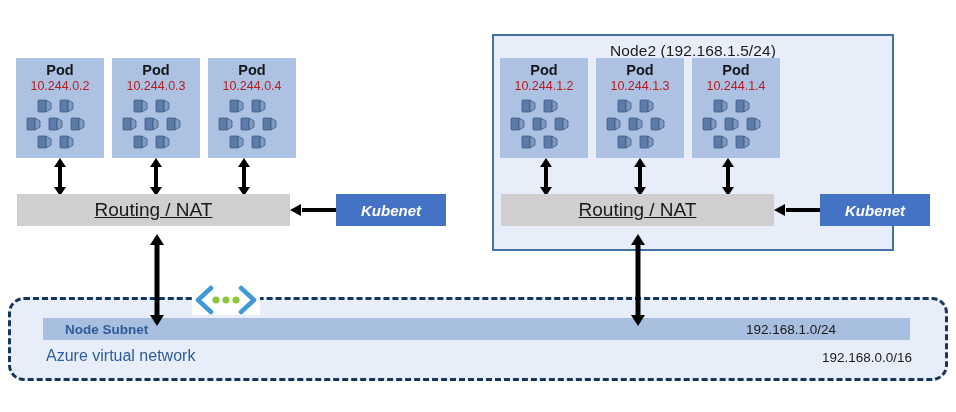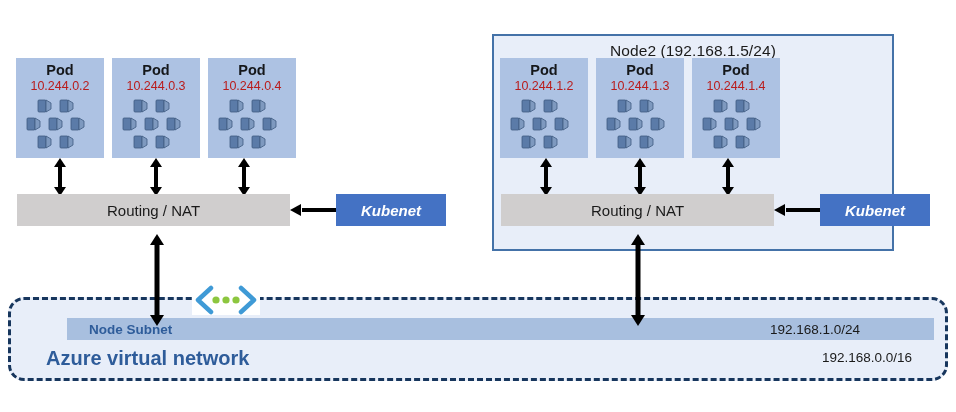--- a/index.html
+++ b/index.html
@@ -78,23 +78,24 @@
   
   .routing-bar {
     position: absolute;
     background: #d0cece;
     box-sizing: border-box;
     display: flex;
     align-items: center;
     justify-content: center;
   }
   .routing-label {
-    font-size: 15px;
+    font-size: 19px;
     color: #1a1a1a;
     white-space: nowrap;
+    text-decoration: underline;
   }
 
   
   .kubenet-box {
     position: absolute;
     background: #4472c4;
     box-sizing: border-box;
     display: flex;
     align-items: center;
     justify-content: center;
@@ -118,21 +119,20 @@
     position: absolute;
     background: #e8eef9;
     border: 3px dashed #17365d;
     border-radius: 16px;
     box-sizing: border-box;
   }
   .subnet-bar {
     position: absolute;
     background: #a8bfdf;
     box-sizing: border-box;
-    margin-left: 24px;
   }
   .subnet-name {
     position: absolute;
     left: 22px;
     top: 50%;
     transform: translateY(-50%);
     font-size: 13.5px;
     font-weight: bold;
     color: #2e5c9a;
     white-space: nowrap;
@@ -140,22 +140,22 @@
   .subnet-cidr {
     position: absolute;
     top: 50%;
     transform: translateY(-50%);
     font-size: 13.5px;
     color: #1a1a1a;
     white-space: nowrap;
   }
   .vnet-name {
     position: absolute;
-    font-size: 20px;
-    font-weight: bold;
+    font-size: 16px;
+    font-weight: normal;
     color: #2e5c9a;
     white-space: nowrap;
   }
   .vnet-cidr {
     position: absolute;
     font-size: 13.5px;
     color: #1a1a1a;
     white-space: nowrap;
   }
 

